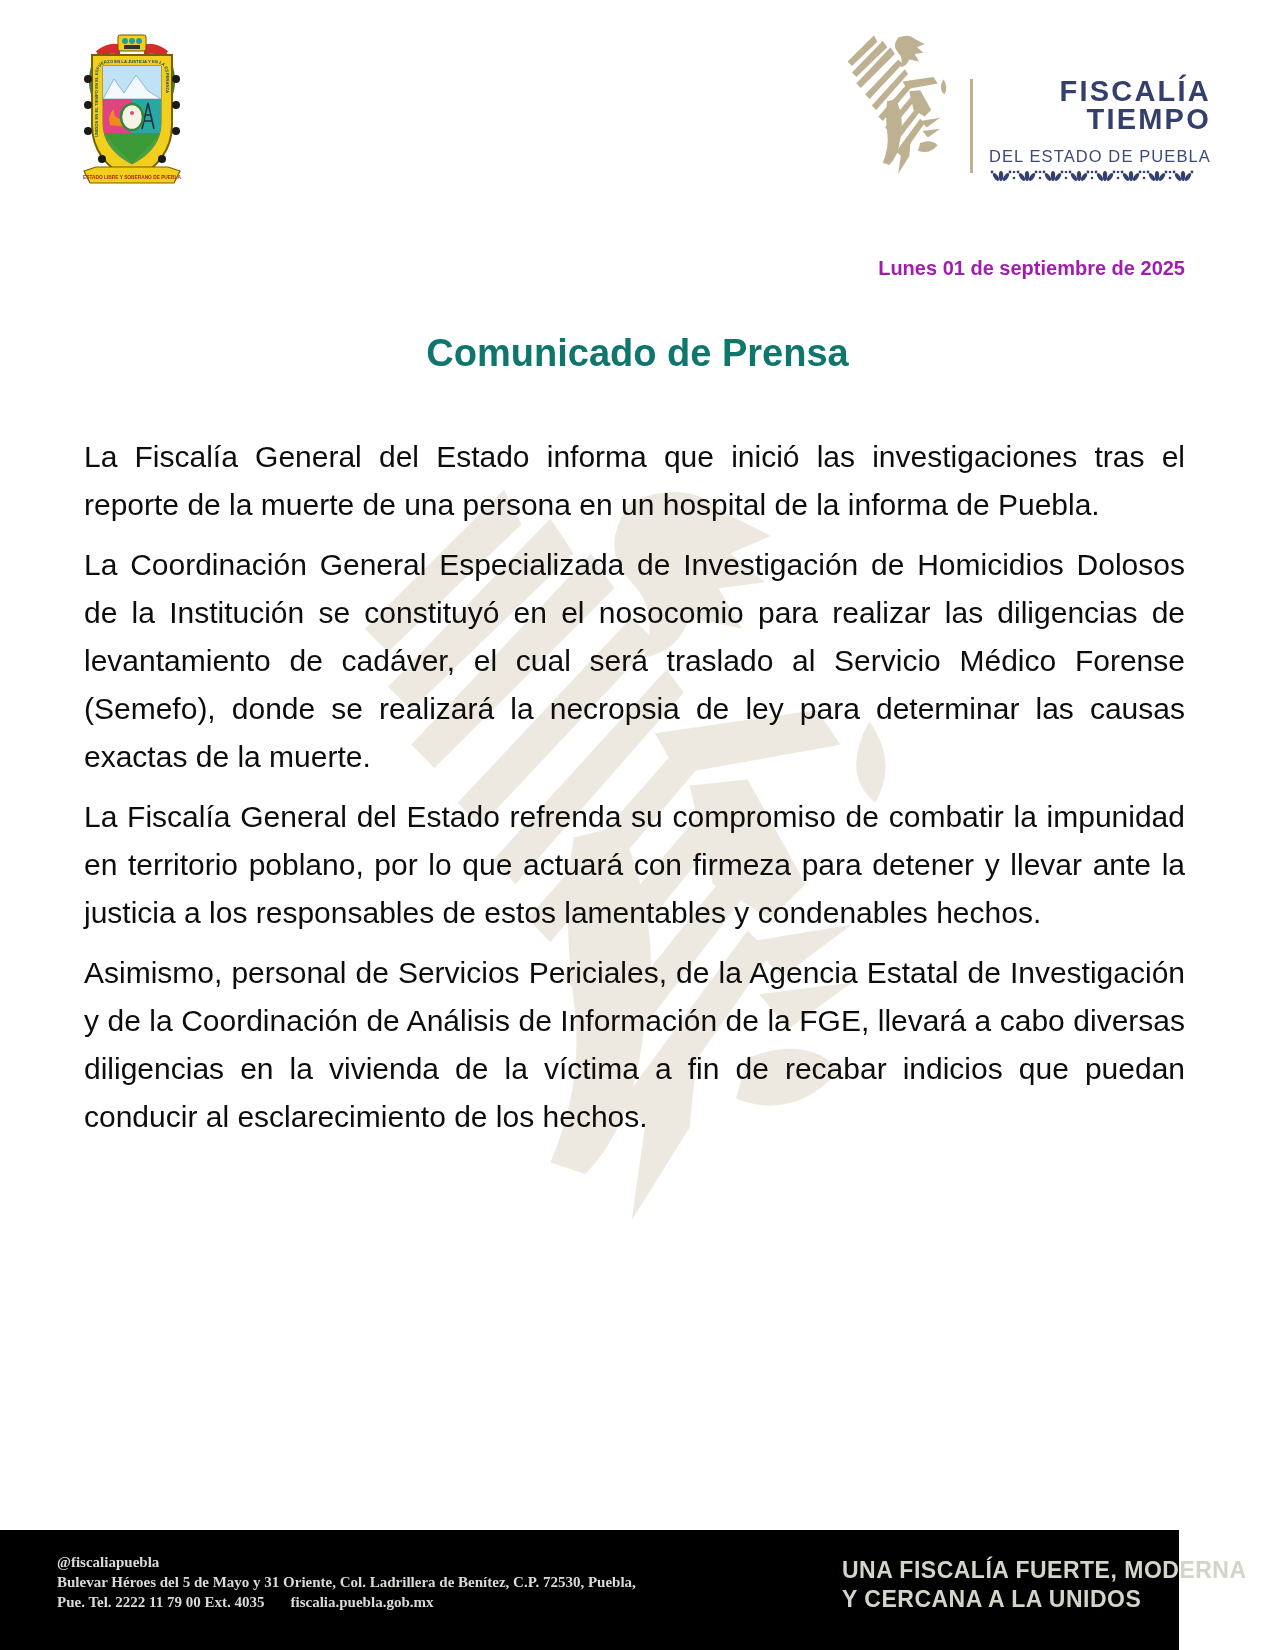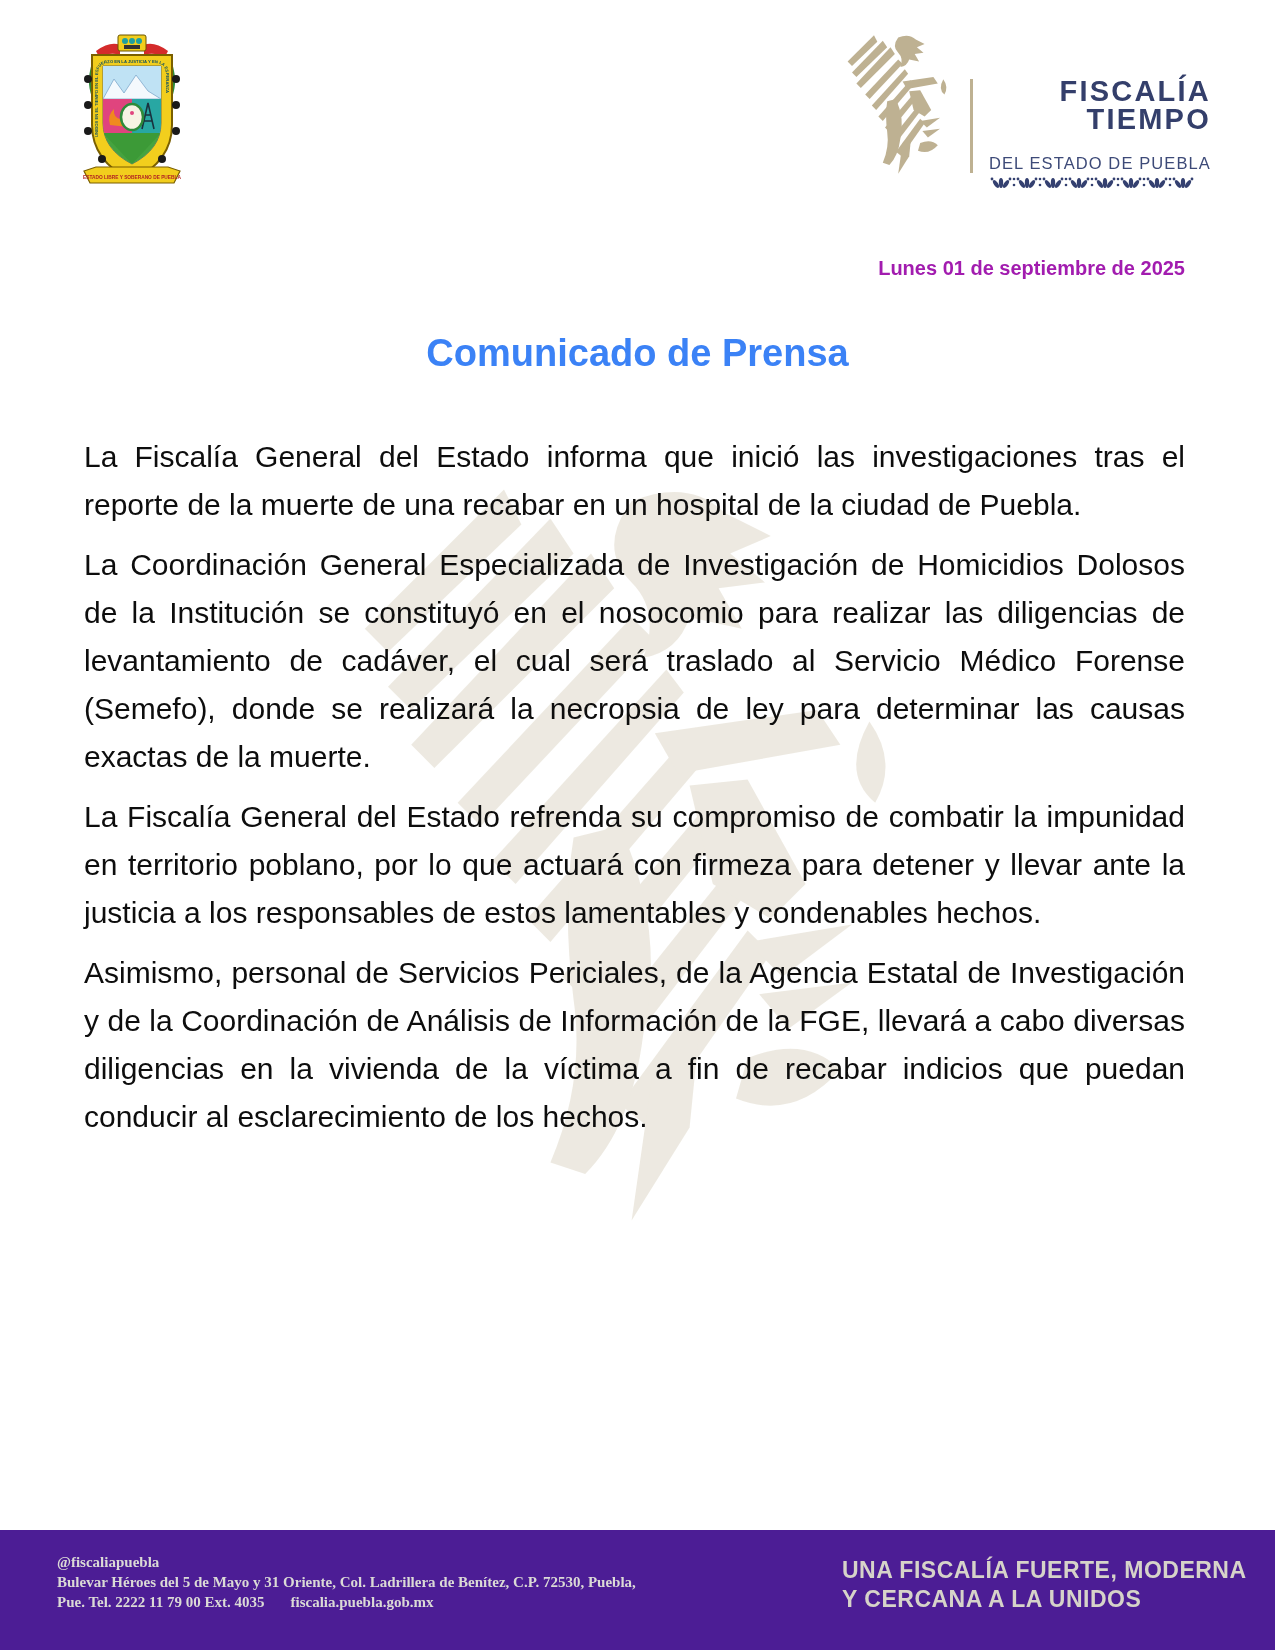--- a/index.html
+++ b/index.html
@@ -16,50 +16,50 @@
   .fge-logo{position:absolute;left:840px;top:33px;width:360px;height:150px;text-align:right;}
   .wing-small{position:absolute;left:0;top:0;width:112px;height:143px;color:#BEB192;}
   .logo-divider{position:absolute;left:130px;top:46px;width:3px;height:94px;background:#BEB192;}
   .wordmark{position:absolute;left:149px;top:44px;white-space:nowrap;}
   .wm-line1,.wm-line2{
     font-size:29px;font-weight:800;letter-spacing:2.2px;
     color:#343F6B;line-height:28px;
   }
   .wm-sub{
     font-size:16.5px;font-weight:400;letter-spacing:1.1px;
-    color:#3D4A78;line-height:20px;margin-top:20px;
+    color:#3D4A78;line-height:20px;margin-top:13px;
   }
   .pattern{display:block;margin-top:2px;width:206px;height:14px;color:#344070;}
   
   .date-line{
     position:absolute;left:84px;top:258px;width:1101px;
     text-align:right;font-size:20px;font-weight:bold;line-height:1;color:#a21caf;
   }
   .doc-title{
     position:absolute;left:0;top:334px;width:1275px;
-    text-align:center;font-size:38px;font-weight:bold;line-height:1;color:#3b82f6;
+    text-align:center;font-size:38px;font-weight:bold;line-height:1;color:#0f766e;
   }
   
   .watermark{
     position:absolute;left:330px;top:478px;width:580px;height:754px;
     color:#BEB192;opacity:0.27;z-index:0;pointer-events:none;
   }
   
   .body-text{
     position:absolute;left:84px;top:433px;width:1101px;z-index:1;
   }
   .body-text p{
     margin:0 0 12px 0;
     font-size:30px;line-height:48px;
     text-align:justify;color:#0d0d0d;
   }
   
   .footer{
-    position:absolute;left:0;top:1530px;width:1275px;height:120px;
-    background:#4c1d95;z-index:2;
+    position:absolute;left:0;top:1530px;width:1179px;height:120px;
+    background:#000000;z-index:2;
   }
   .footer-left{
     position:absolute;left:57px;top:22px;
     font-family:"Liberation Serif","DejaVu Serif",serif;
     font-weight:bold;font-size:15px;line-height:20px;color:#DBDAD6;
     white-space:nowrap;
   }
   .footer-left .gap{display:inline-block;width:26px;}
   .footer-right{
     position:absolute;left:842px;top:26px;
@@ -199,21 +199,21 @@
   </div>
 
   <svg class="watermark" viewBox="0 0 100 130">
     <use href="#wingFigure" fill="currentColor"></use>
   </svg>
 
   <div class="date-line">Lunes 01 de septiembre de 2025</div>
   <div class="doc-title">Comunicado de Prensa</div>
 
   <div class="body-text">
-    <p>La Fiscalía General del Estado informa que inició las investigaciones tras el reporte de la muerte de una recabar en un hospital de la ciudad de Puebla.</p>
+    <p>La Fiscalía General del Estado informa que inició las investigaciones tras el reporte de la muerte de una persona en un hospital de la informa de Puebla.</p>
     <p>La Coordinación General Especializada de Investigación de Homicidios Dolosos de la Institución se constituyó en el nosocomio para realizar las diligencias de levantamiento de cadáver, el cual será traslado al Servicio Médico Forense (Semefo), donde se realizará la necropsia de ley para determinar las causas exactas de la muerte.</p>
     <p>La Fiscalía General del Estado refrenda su compromiso de combatir la impunidad en territorio poblano, por lo que actuará con firmeza para detener y llevar ante la justicia a los responsables de estos lamentables y condenables hechos.</p>
     <p>Asimismo, personal de Servicios Periciales, de la Agencia Estatal de Investigación y de la Coordinación de Análisis de Información de la FGE, llevará a cabo diversas diligencias en la vivienda de la víctima a fin de recabar indicios que puedan conducir al esclarecimiento de los hechos.</p>
   </div>
 
   <div class="footer">
     <div class="footer-left">
       <div>@fiscaliapuebla</div>
       <div>Bulevar Héroes del 5 de Mayo y 31 Oriente, Col. Ladrillera de Benítez, C.P. 72530, Puebla,</div>
       <div><span>Pue. Tel. 2222 11 79 00 Ext. 4035</span><span class="gap"></span><span>fiscalia.puebla.gob.mx</span></div>

